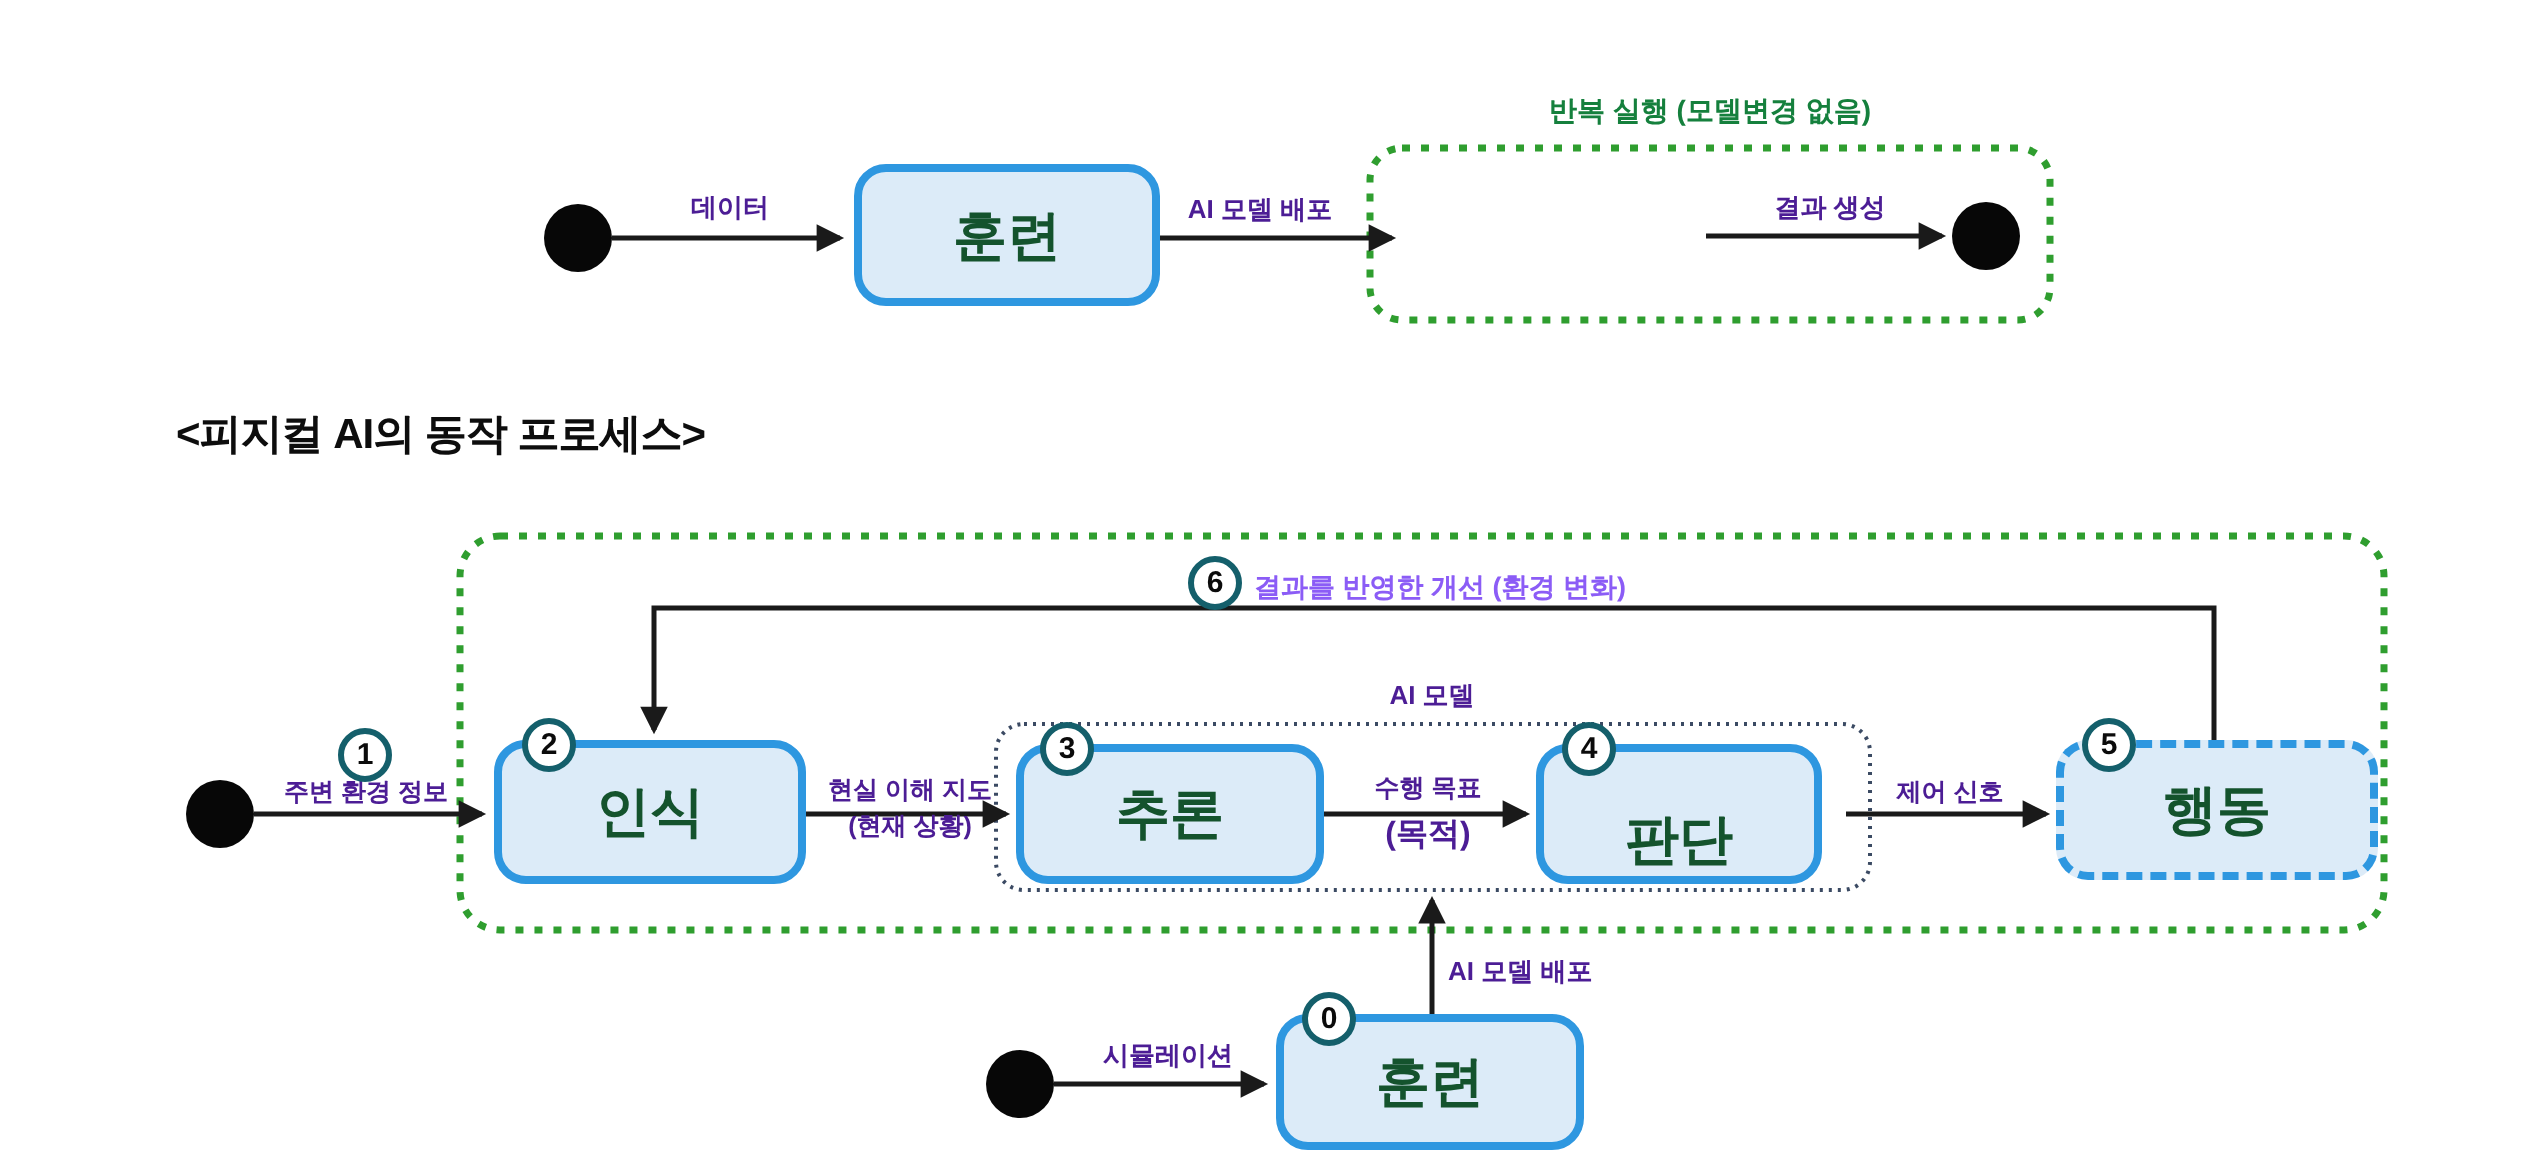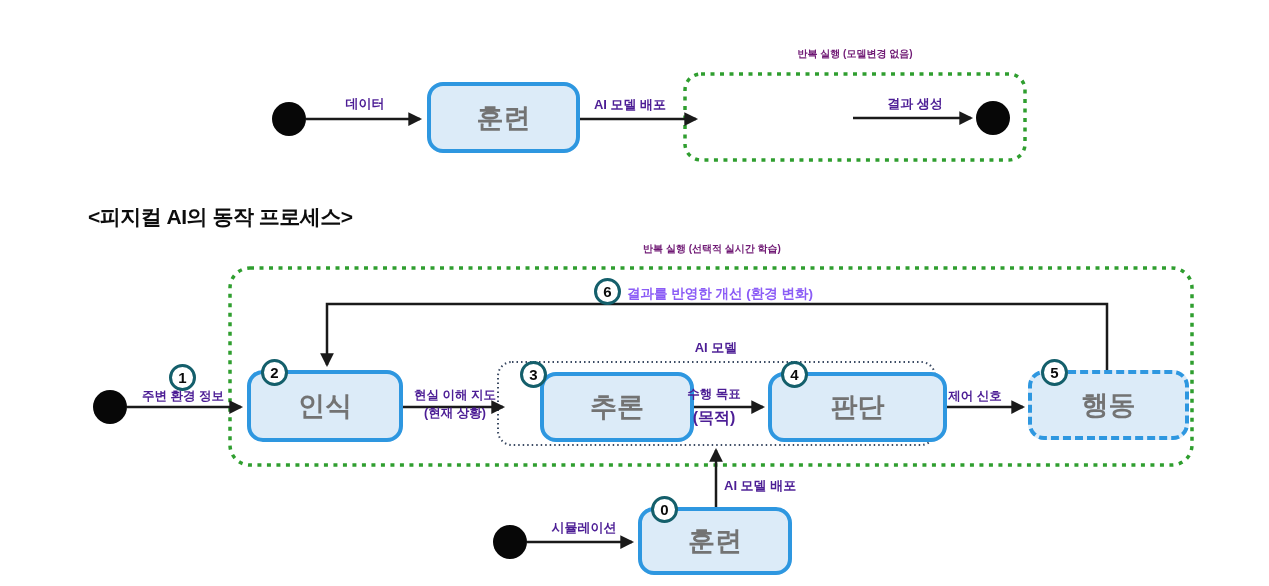--- a/index.html
+++ b/index.html
@@ -5,34 +5,34 @@
   html,body{margin:0;padding:0;background:#ffffff;}
   #stage{
     position:relative;width:1269px;height:586px;background:#ffffff;overflow:hidden;
     font-family:"Liberation Sans","DejaVu Sans",sans-serif;color:#0d0d0d;
   }
   .abs{position:absolute;}
   .title{font-size:21px;font-weight:700;letter-spacing:-0.5px;white-space:nowrap;}
   .node{
     position:absolute;display:flex;align-items:center;justify-content:center;
     background:#dcebf8;border:4px solid #2e97e0;border-radius:16px;
-    font-size:27px;font-weight:700;color:#737373;box-sizing:border-box;white-space:nowrap;
+    font-size:27px;font-weight:700;color:#14532d;box-sizing:border-box;white-space:nowrap;
   }
   .node.dashed{border-style:dashed;}
   .badge{
     position:absolute;width:21px;height:21px;border:3px solid #145f6b;border-radius:50%;
     background:#ffffff;display:flex;align-items:center;justify-content:center;
     font-size:15px;font-weight:700;color:#0b0b0b;z-index:5;box-sizing:content-box;
   }
   .lbl{
     position:absolute;font-size:13px;font-weight:700;color:#4c1d95;
     white-space:nowrap;transform:translateX(-50%);line-height:1.15;
   }
   .lbl.left{transform:none;}
-  .loop-lbl{position:absolute;font-size:10px;white-space:nowrap;transform:translateX(-50%);color:#701a75;}
+  .loop-lbl{position:absolute;font-size:14px;white-space:nowrap;transform:translateX(-50%);color:#15803d;}
   .loop-lbl .p1{font-weight:600;}
   .loop-lbl .p2{font-weight:800;}
   .fb-lbl{position:absolute;font-size:13.5px;font-weight:600;white-space:nowrap;color:#8b5cf6;}
   svg{position:absolute;left:0;top:0;}
 </style>
 </head>
 <body>
 
 <div id="stage">
 
@@ -79,51 +79,48 @@
     <span>훈련</span>
   </div>
 
 
   <div class="lbl" style="left:365px;top:97px;">데이터</div>
   <div class="lbl" style="left:630px;top:98px;">AI 모델 배포</div>
   <div class="lbl" style="left:915px;top:97px;">결과 생성</div>
 
   <div class="abs title" style="left:88px;top:203px;">&lt;피지컬 AI의 동작 프로세스&gt;</div>
 
-  <div class="loop-lbl" style="left:712px;top:242px;">
-    <span class="p1">반복 실행 </span><span class="p2">(선택적 실시간 학습)</span>
-  </div>
 
   <div class="badge" style="left:594px;top:278px;">
     <span>6</span>
   </div>
   <div class="fb-lbl" style="left:627px;top:285px;">결과를 반영한 개선 (환경 변화)</div>
 
   <div class="lbl" style="left:716px;top:341px;font-weight:600;">AI 모델</div>
 
   <div class="badge" style="left:169px;top:364px;">
     <span>1</span>
   </div>
   <div class="lbl" style="left:183px;top:389px;font-size:12.5px;">주변 환경 정보</div>
 
   <div class="node" style="left:247px;top:370px;width:156px;height:72px;">
     <span>인식</span>
   </div>
   <div class="badge" style="left:261px;top:359px;">
     <span>2</span>
   </div>
 
-  <div class="node" style="left:508px;top:372px;width:154px;height:70px;margin-left:32px;">
+  <div class="node" style="left:508px;top:372px;width:154px;height:70px;">
     <span>추론</span>
   </div>
   <div class="badge" style="left:520px;top:361px;">
     <span>3</span>
   </div>
 
-  <div class="node" style="left:768px;top:372px;width:179px;height:70px;">
+  <div class="node" style="left:768px;top:372px;width:143px;height:70px;align-items:flex-end;">
     <span>판단</span>
   </div>
   <div class="badge" style="left:781px;top:361px;">
     <span>4</span>
   </div>
 
   <div class="node dashed" style="left:1028px;top:370px;width:161px;height:70px;">
     <span>행동</span>
   </div>
   <div class="badge" style="left:1041px;top:359px;">

